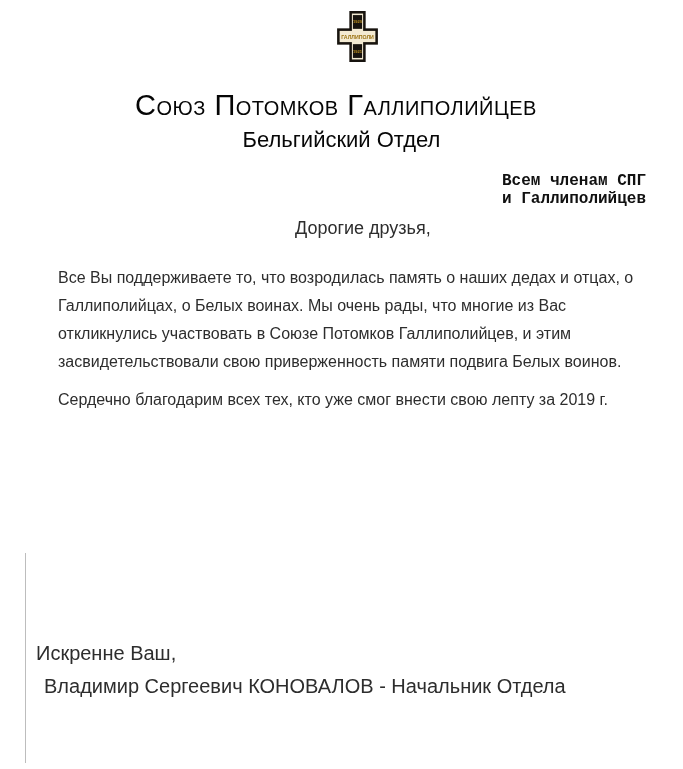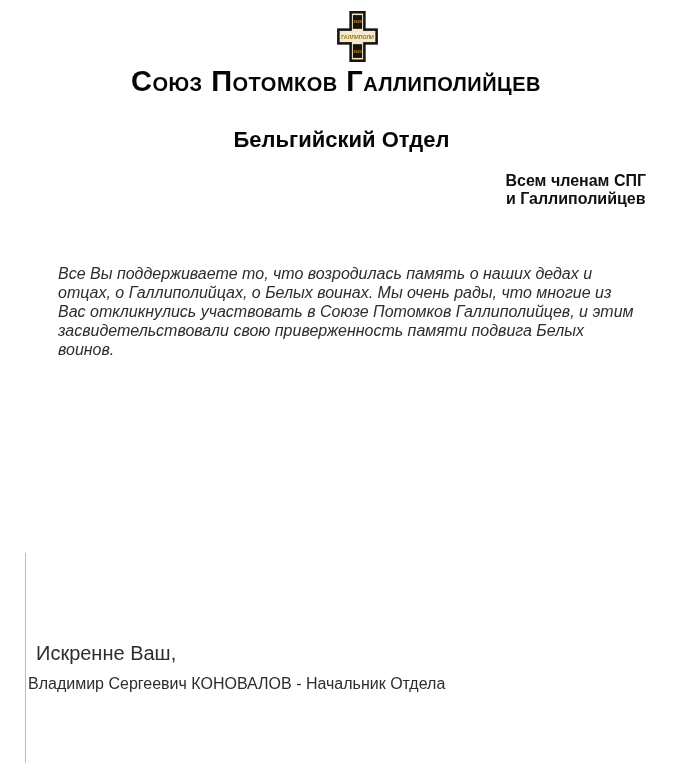--- a/index.html
+++ b/index.html
@@ -7,47 +7,47 @@
     position: relative;
     width: 683px;
     height: 769px;
     background: #ffffff;
     font-family: "Liberation Sans", sans-serif;
     color: #2d2d2d;
     overflow: hidden;
   }
   .emblem { position: absolute; left: 337px; top: 11px; width: 41px; height: 51px; }
   .title {
-    position: absolute; left: 0; top: 65px; width: 672px;
+    position: absolute; left: 0; top: 89px; width: 672px;
     text-align: center;
-    font-size: 29px; font-weight: bold; font-variant: small-caps;
+    font-size: 29px; font-weight: normal; font-variant: small-caps;
     letter-spacing: 0.5px; color: #050505; margin: 0;
   }
   .subtitle {
     position: absolute; left: 0; top: 127px; width: 683px;
     text-align: center;
-    font-size: 22px; font-weight: bold; color: #070707; margin: 0;
+    font-size: 22px; font-weight: normal; color: #070707; margin: 0;
   }
   .addressee {
     position: absolute; top: 172px; right: 37px;
-    text-align: center; font-size: 16px; font-weight: bold;
-    line-height: 18px; color: #111111;
+    font-size: 16px; font-weight: bold;
+    line-height: 18px; color: #111111; font-family: Liberation Mono, monospace;
   }
   .salutation {
     position: absolute; left: 295px; top: 218px;
     font-size: 18px; color: #2d2d2d;
   }
   .bodytext {
     position: absolute; left: 58px; top: 264px; width: 576px;
-    font-size: 16px; line-height: 19px; color: #2d2d2d; font-style: italic;
+    font-size: 16px; line-height: 28px; color: #2d2d2d;
   }
   .bodytext p { margin: 0 0 10px 0; }
   .closing  { position: absolute; left: 36px; top: 577px; font-size: 16px; }
   .signoff  { position: absolute; left: 36px; top: 642px; font-size: 20px; }
-  .sig-line-1 { position: absolute; left: 28px; top: 675px; font-size: 16px; }
+  .sig-line-1 { position: absolute; left: 44px; top: 675px; font-size: 20px; }
   .sig-line-2 { position: absolute; left: 36px; top: 710px; font-size: 16px; }
   .vrule {
     position: absolute; left: 25px; top: 553px;
     width: 1px; height: 210px; background: #bdbdbd;
   }
 </style>
 </head>
 <body>
 
 <div class="page">
@@ -67,23 +67,25 @@
   </div>
 
   <h1 class="title">Союз Потомков Галлиполийцев</h1>
   <h2 class="subtitle">Бельгийский Отдел</h2>
 
   <div class="addressee">
     <div>Всем членам СПГ</div>
     <div>и Галлиполийцев</div>
   </div>
 
+  <div class="salutation">Дорогие друзья,</div>
 
   <div class="bodytext">
     <p>Все Вы поддерживаете то, что возродилась память о наших дедах и отцах, о Галлиполийцах, о Белых воинах. Мы очень рады, что многие из Вас откликнулись участвовать в Союзе Потомков Галлиполийцев, и этим засвидетельствовали свою приверженность памяти подвига Белых воинов.</p>
+    <p>Сердечно благодарим всех тех, кто уже смог внести свою лепту за 2019 г.</p>
   </div>
 
   <div class="vrule"></div>
 
   <div class="signoff">Искренне Ваш,</div>
   <div class="sig-line-1">Владимир Сергеевич КОНОВАЛОВ - Начальник Отдела</div>
 
 </div>
 
 </body></html>

